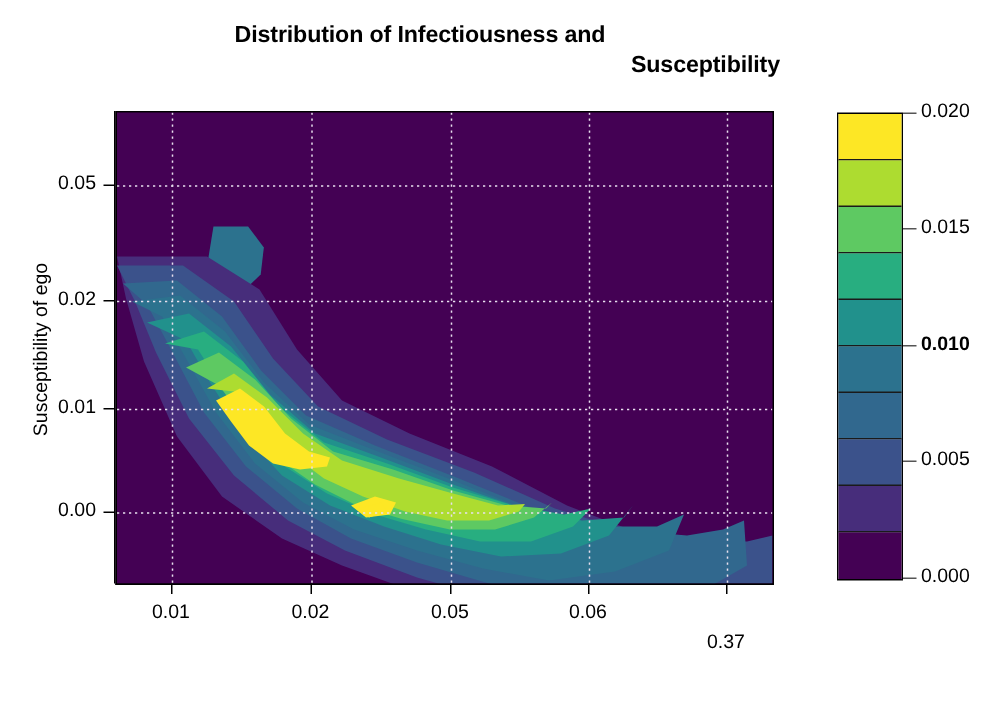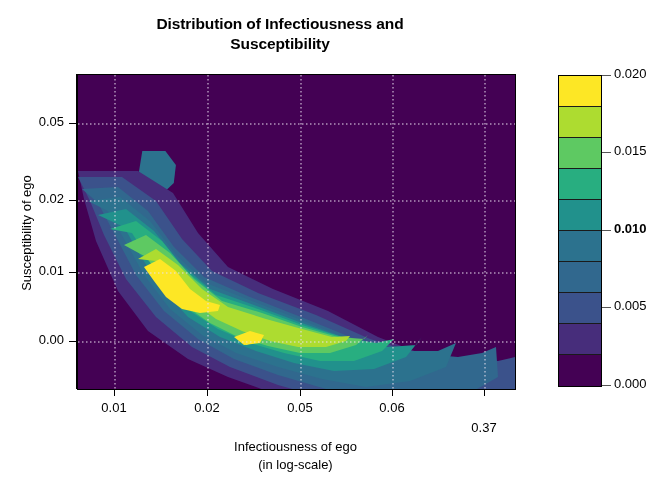--- a/index.html
+++ b/index.html
@@ -28,21 +28,21 @@
     position: absolute;
     left: 40px;
     top: 14px;
     width: 480px;
     text-align: center;
     font-size: 15.5px;
     font-weight: bold;
     line-height: 20px;
     letter-spacing: -0.1px;
   }
-  .chart-title .line2 { display: block; }
+  .chart-title .line2 { display: block; text-align: right; }
 
   
   .plot-panel {
     position: absolute;
     left: 77px;
     top: 74px;
     width: 437px;
     height: 314px;
     border: 1px solid #000000;
     box-sizing: content-box;
@@ -166,24 +166,20 @@
           <line x1="0" y1="198" x2="437" y2="198" stroke="#e8e0ee" stroke-width="1" stroke-dasharray="1.5,2.5"></line>
           <line x1="0" y1="267" x2="437" y2="267" stroke="#e8e0ee" stroke-width="1" stroke-dasharray="1.5,2.5"></line>
         </g>
       </svg>
   </div>
 
 
   <div class="axis-line" style="left:77px; top:389px; width:439px; height:1px;"></div>
   <div class="axis-line" style="left:76px; top:74px; width:1px; height:315px;"></div>
 
-  <div class="axis-title xaxis-title">
-    <span>Infectiousness of ego</span>
-    <span class="sub">(in log-scale)</span>
-  </div>
   <div class="axis-title yaxis-title">Susceptibility of ego</div>
 
   <div class="colorbar" id="colorbar">
       <div class="cb-band" title="0.018-0.020" style="height: 31px; background: rgb(253, 231, 37);"></div>
       <div class="cb-band" title="0.016-0.018" style="height: 31px; background: rgb(173, 220, 48);"></div>
       <div class="cb-band" title="0.014-0.016" style="height: 31px; background: rgb(94, 201, 98);"></div>
       <div class="cb-band" title="0.012-0.014" style="height: 31px; background: rgb(40, 174, 128);"></div>
       <div class="cb-band" title="0.010-0.012" style="height: 31px; background: rgb(33, 145, 140);"></div>
       <div class="cb-band" title="0.008-0.010" style="height: 31px; background: rgb(44, 114, 142);"></div>
       <div class="cb-band" title="0.006-0.008" style="height: 31px; background: rgb(49, 104, 142);"></div>

